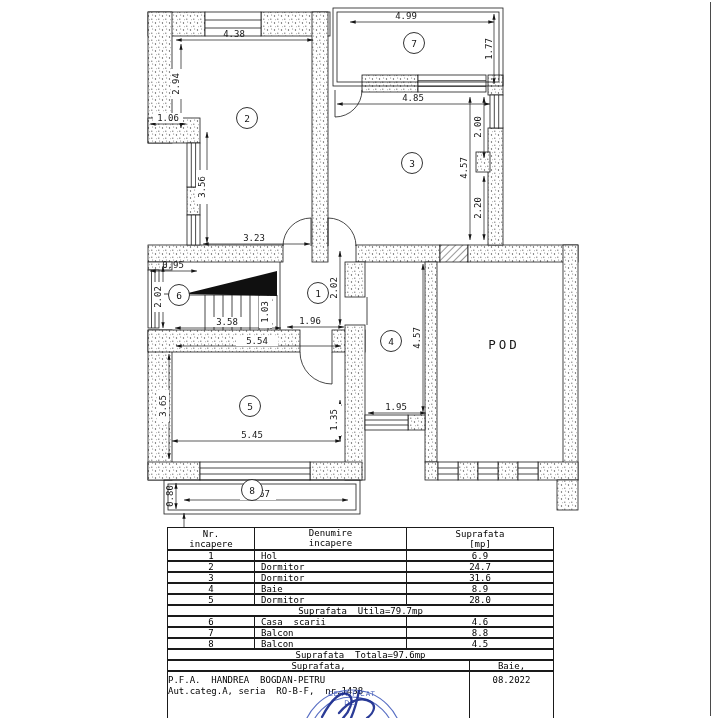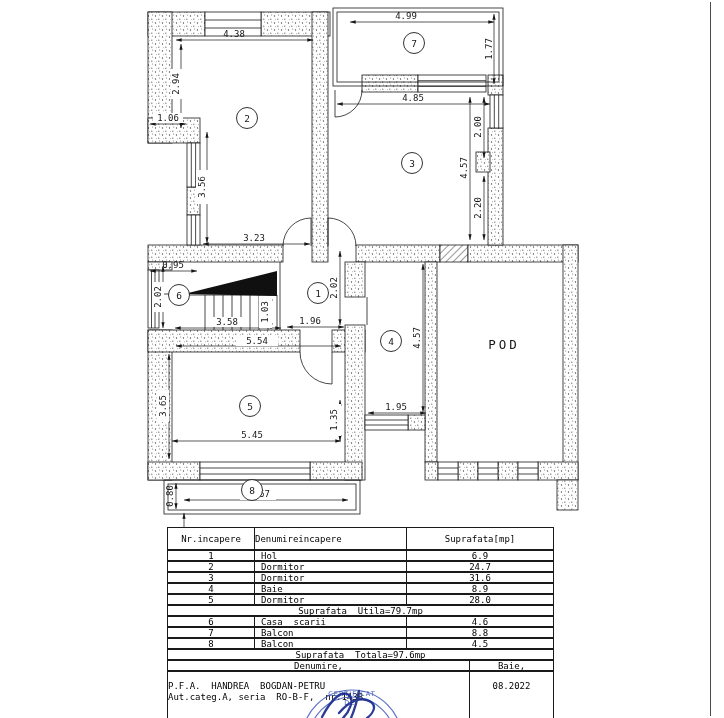--- a/index.html
+++ b/index.html
@@ -24,26 +24,26 @@
   .tbl{position:absolute;left:167px;top:527px;width:387px;z-index:2;color:#000;
        font:9px "DejaVu Sans Mono",monospace}
   .trow{display:flex;border:1.3px solid #1a1a1a;box-sizing:border-box;height:11px;
         background:#fff;align-items:stretch}
   .thead{height:23px}
   .c{white-space:pre;display:flex;align-items:center;justify-content:center;box-sizing:border-box}
   .c1{width:87px;border-right:1.3px solid #1a1a1a}
   .c2{width:152px;border-right:1.3px solid #1a1a1a;justify-content:flex-start;padding-left:6px}
   .c3{flex:1}
   .thead .c2{justify-content:flex-start;padding-left:0}
-  .hcell{line-height:10px}
+  .hcell{flex-direction:column;line-height:10px}
   .full{flex:1}
   .cex{width:302px;border-right:1.3px solid #1a1a1a}
   .cdt{flex:1}
   .bott{height:48px;border-bottom:none}
-  .bott .c{align-items:flex-start;padding-top:9px}
+  .bott .c{align-items:flex-start;padding-top:3px}
   .twolines{flex-direction:column;line-height:10.5px;justify-content:flex-start}
 </style>
 </head>
 <body>
 
 <svg class="plan" width="724" height="718" viewBox="0 0 724 718">
   <defs>
     <pattern id="st" width="7" height="7" patternUnits="userSpaceOnUse">
       <rect width="7" height="7" fill="#fff"></rect>
       <circle cx="1.5" cy="2" r="0.65" fill="#4a4a4a"></circle>
@@ -290,21 +290,21 @@
     <div class="c c1">8</div>
     <div class="c c2">Balcon</div>
     <div class="c c3">4.5</div>
   </div>
 
   <div class="trow">
     <div class="c full">Suprafata  Totala=97.6mp</div>
   </div>
 
   <div class="trow">
-    <div class="c cex">Denumire,</div>
+    <div class="c cex">Suprafata,</div>
     <div class="c cdt">Baie,</div>
   </div>
 
   <div class="trow bott">
     <div class="c cex twolines">
       <div>P.F.A.  HANDREA  BOGDAN-PETRU</div>
       <div>Aut.categ.A, seria  RO-B-F,  nr.1438</div>
     </div>
     <div class="c cdt">08.2022</div>
   </div>

